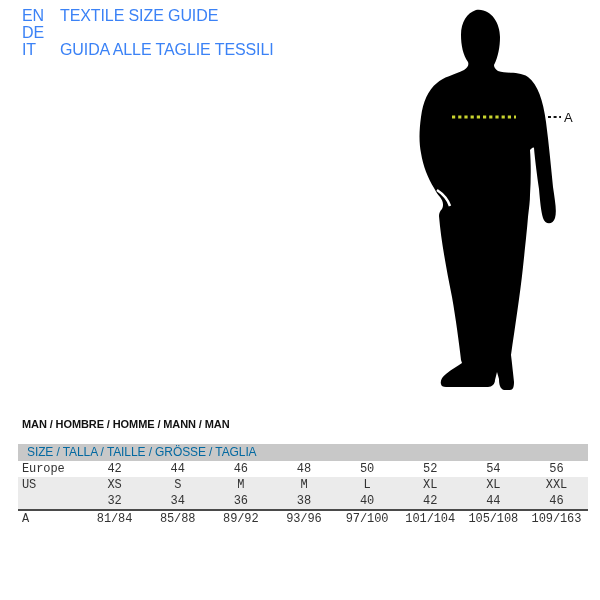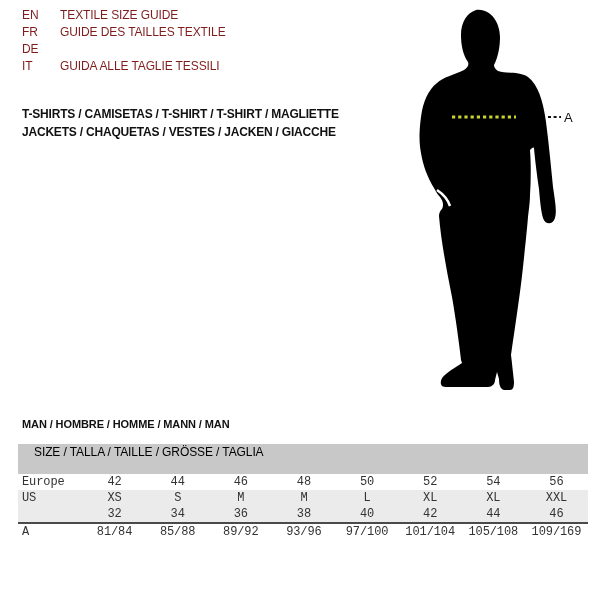--- a/index.html
+++ b/index.html
@@ -3,32 +3,32 @@
 <meta charset="utf-8">
 <style>
   html,body{margin:0;padding:0;background:#fff;}
   .page{
     position:relative;width:600px;height:600px;background:#ffffff;overflow:hidden;
     font-family:"Liberation Sans","DejaVu Sans",sans-serif;color:#1c1c1c;
     letter-spacing:-0.1px;
   }
   
   .lang-list{position:absolute;left:22px;top:7px;}
-  .lang-row{display:flex;line-height:17px;font-size:12px;color:#7f1d1d;}
+  .lang-row{display:flex;line-height:17px;font-size:16px;color:#3b82f6;}
   .lang-code{width:38px;flex:0 0 38px;}
   .lang-label{white-space:nowrap;text-align:right;}
   
   .product-lines{position:absolute;left:22px;top:106px;font-weight:bold;font-size:12px;line-height:17.5px;color:#111;white-space:nowrap;letter-spacing:-0.2px;}
   
   .figure-svg{position:absolute;left:412px;top:5px;}
   
   .section-title{position:absolute;left:22px;top:418px;font-weight:bold;font-size:11px;color:#111;white-space:nowrap;}
   
   .size-table{position:absolute;left:18px;top:444px;width:570px;}
-  .thead{height:30px;line-height:17px;background:#c8c8c8;font-size:12px;color:#000000;padding-left:16px;box-sizing:border-box;}
+  .thead{height:17px;line-height:17px;background:#c8c8c8;font-size:12px;color:#0369a1;padding-left:9px;box-sizing:border-box;}
   .trow{display:flex;height:16px;line-height:16px;font-size:12px;color:#333;font-family:Liberation Mono, monospace;}
   .trow.shaded{background:#ebebeb;}
   .trow.ruled{border-top:2px solid #4a4a4a;height:17px;line-height:16px;}
   .tlabel{flex:0 0 65px;padding-left:4px;box-sizing:border-box;}
   .tcell{flex:1 1 0;text-align:center;}
   
   .footnote{position:absolute;left:20px;top:547px;font-size:11.5px;color:#111;white-space:nowrap;}
   .footnote .fn-prefix{font-weight:normal;margin-right:4px;}
   .footnote .fn-text{font-weight:bold;}
 </style>
@@ -36,36 +36,28 @@
 <body>
 
 <div class="page">
 
   <div class="lang-list" id="langList">
       <div class="lang-row">
         <span class="lang-code">EN</span>
         <span class="lang-label">TEXTILE SIZE GUIDE</span>
       </div>
       <div class="lang-row">
-        <span class="lang-code">FR</span>
-        <span class="lang-label">GUIDE DES TAILLES TEXTILE</span>
-      </div>
-      <div class="lang-row">
         <span class="lang-code">DE</span>
       </div>
       <div class="lang-row">
         <span class="lang-code">IT</span>
         <span class="lang-label">GUIDA ALLE TAGLIE TESSILI</span>
       </div>
     </div>
 
-  <div class="product-lines">
-    <div>T-SHIRTS / CAMISETAS / T-SHIRT / T-SHIRT / MAGLIETTE</div>
-    <div>JACKETS / CHAQUETAS / VESTES / JACKEN / GIACCHE</div>
-  </div>
 
   <svg class="figure-svg" width="180" height="390" viewBox="0 0 180 390">
     <path fill="#000000" d="
       M 64,5
       C 55,8 49,17 49,30
       C 49,40 51,50 56,57
       C 57,60 56,62 52,65
       C 42,70 31,72 25,78
       C 16,85 11,97 9,112
       C 7,126 7,138 9,148
@@ -149,19 +141,19 @@
         </div>
         <div class="trow ruled">
           <div class="tlabel">A</div>
           <div class="tcell">81/84</div>
           <div class="tcell">85/88</div>
           <div class="tcell">89/92</div>
           <div class="tcell">93/96</div>
           <div class="tcell">97/100</div>
           <div class="tcell">101/104</div>
           <div class="tcell">105/108</div>
-          <div class="tcell">109/169</div>
+          <div class="tcell">109/163</div>
         </div>
       </div>
   </div>
 
 
 </div>
 
 </body></html>

